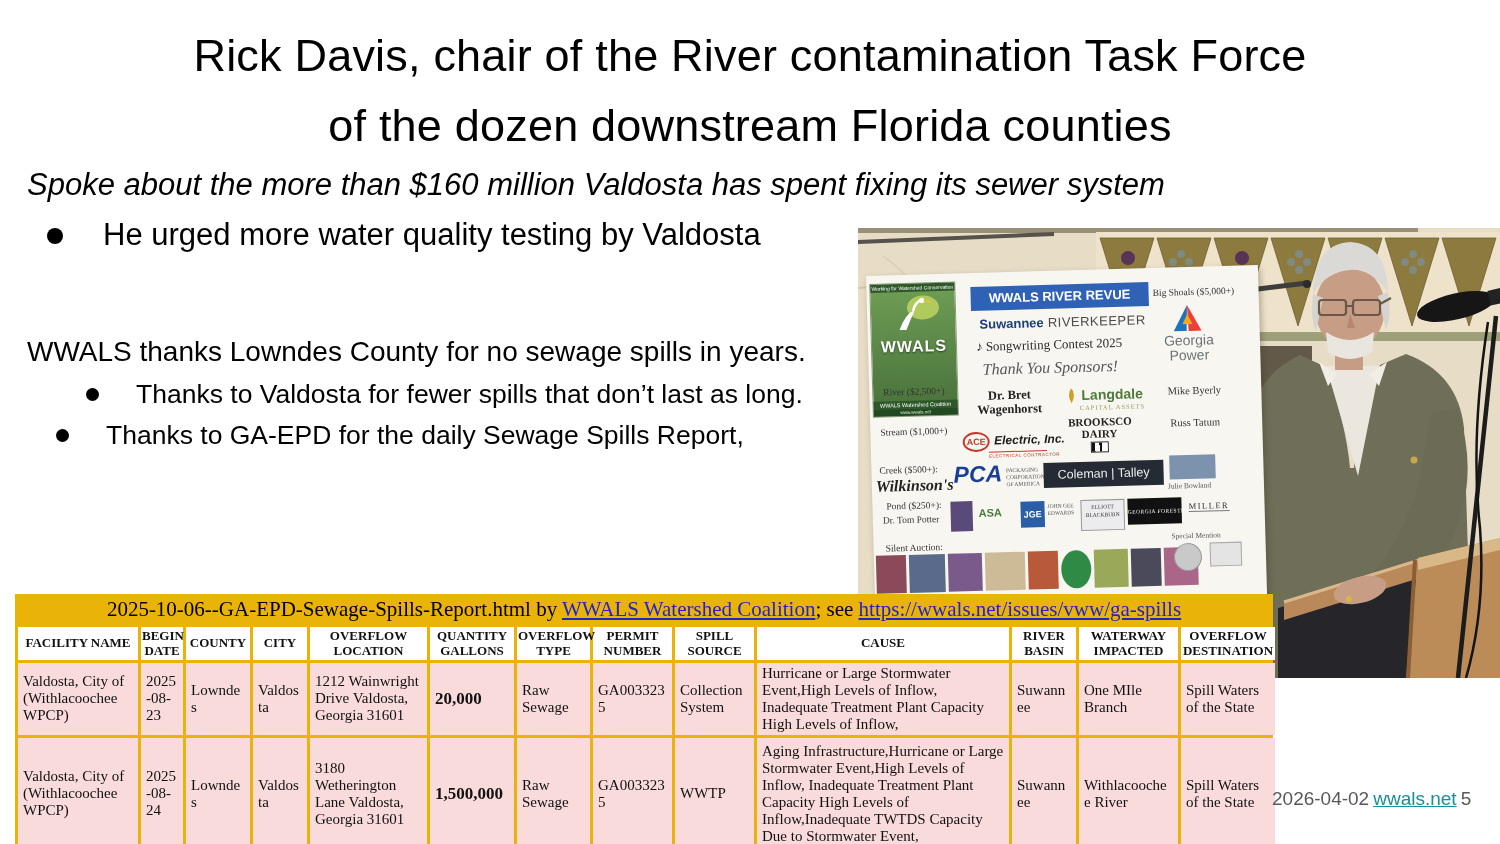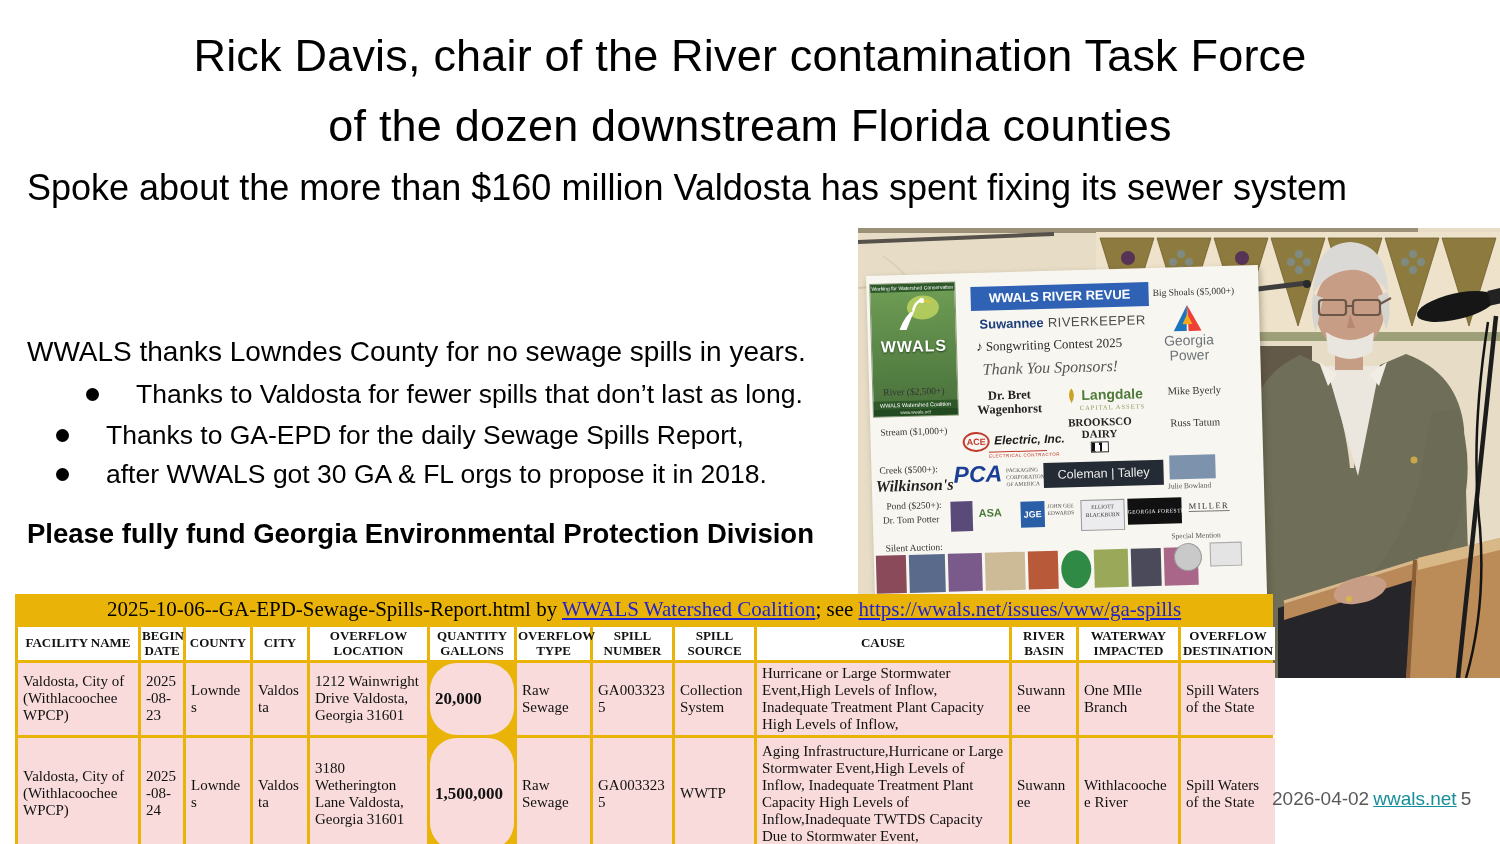--- a/index.html
+++ b/index.html
@@ -3,21 +3,21 @@
 <meta charset="utf-8">
 <style>
   html,body{margin:0;padding:0;background:#fff;}
   .slide{position:relative;width:1500px;height:844px;background:#fff;overflow:hidden;
          font-family:"Liberation Sans",sans-serif;color:#000;}
 
   
   .title{position:absolute;left:0;width:100%;text-align:center;font-size:45px;letter-spacing:.2px;}
   #t1{top:30px}
   #t2{top:100px}
-  .intro{position:absolute;left:27px;top:167px;font-size:36px;}
+  .intro{position:absolute;left:27px;top:167px;font-size:31px;font-style:italic;}
   .para2{position:absolute;left:27px;top:336px;font-size:28px;text-align:right;}
   .boldline{position:absolute;left:27px;top:518px;font-size:27.5px;font-weight:bold;}
   .brow{position:absolute;left:0;display:flex;align-items:flex-start;}
   .dot{flex:0 0 auto;border-radius:50%;background:#000;}
   .lvl1 .dot{margin-left:47px;width:16px;height:16px;margin-top:11px;}
   .lvl1 .btxt{margin-left:40px;font-size:31px;}
   .lvl2 .dot{margin-left:56px;width:13px;height:13px;margin-top:9px;}
   .lvl2 .btxt{margin-left:37px;font-size:26.5px;}
 
   
@@ -39,52 +39,51 @@
   .thumb{display:inline-block;height:38px;margin-right:3px;vertical-align:top;}
   .lnkblue{color:#2323cc;text-decoration:underline;cursor:pointer;}
 
   
   .table-block{position:absolute;left:15px;top:594px;width:1258px;background:#eab308;z-index:5;}
   .caption{font-family:"Liberation Serif",serif;font-size:21px;text-align:center;margin:3px 0 2px 0;}
   table.spills{border-collapse:separate;border-spacing:3px;table-layout:fixed;width:1256px;
                font-family:"Liberation Serif",serif;font-size:15px;line-height:1.13;color:#111;}
   table.spills th{font-size:13px;font-weight:bold;text-align:center;vertical-align:middle;padding:0 1px;background:#fff;}
   table.spills td{background:#f9dbdb;vertical-align:middle;text-align:left;padding:2px 5px;word-wrap:break-word;}
-  td.qty{font-weight:bold;font-size:17px;text-align:right;padding-right:7px;border-radius:27px;}
+  td.qty{font-weight:bold;font-size:17px;text-align:right;padding-right:7px;}
 
   
   .footer{position:absolute;left:1272px;top:788px;font-size:19px;color:#595959;z-index:6;}
   .footer a{color:#178f9b;text-decoration:underline;cursor:pointer;margin:0 4px;}
 </style>
 </head>
 <body>
 
 <div class="slide">
 
   <div class="title" id="t1">Rick Davis, chair of the River contamination Task Force</div>
   <div class="title" id="t2">of the dozen downstream Florida counties</div>
   <div class="intro">Spoke about the more than $160 million Valdosta has spent fixing its sewer system</div>
 
+  <div class="brow lvl1" style="top:217px;">
+    <span class="dot"></span>
+    <span class="btxt">He urged more water quality testing by Valdosta</span>
+  </div>
 
   <div class="para2">WWALS thanks Lowndes County for no sewage spills in years.</div>
 
   <div class="brow lvl2" style="top:379px;margin-left:30px;">
     <span class="dot"></span>
     <span class="btxt">Thanks to Valdosta for fewer spills that don’t last as long.</span>
   </div>
   <div class="brow lvl2" style="top:420px;">
     <span class="dot"></span>
     <span class="btxt">Thanks to GA-EPD for the daily Sewage Spills Report,</span>
   </div>
-  <div class="brow lvl2" style="top:459px;">
-    <span class="dot"></span>
-    <span class="btxt">after WWALS got 30 GA &amp; FL orgs to propose it in 2018.</span>
-  </div>
-
-  <div class="boldline">Please fully fund Georgia Environmental Protection Division</div>
+
 
   <div class="photo">
     <svg class="photo-svg" width="642" height="450" viewBox="0 0 642 450">
       <rect width="642" height="450" fill="#e7ddc6"></rect>
       <rect x="0" y="0" width="560" height="5" fill="#9a9078"></rect>
       <path d="M0,60 Q120,50 250,62" stroke="#d2c6aa" fill="none" stroke-width="2"></path>
       <path d="M25,28 Q85,70 32,100" stroke="#d8cdb2" fill="none" stroke-width="1.5"></path>
 
       <rect x="238" y="4" width="404" height="102" fill="#eee3ca"></rect>
       <g fill="#8d7a3e" stroke="#6f5f30" stroke-width="0.8">
@@ -279,21 +278,21 @@
       </colgroup>
       <tbody>
           <tr style="height:33px;">
         <th>FACILITY NAME</th>
         <th>BEGIN DATE</th>
         <th>COUNTY</th>
         <th>CITY</th>
         <th>OVERFLOW LOCATION</th>
         <th>QUANTITY GALLONS</th>
         <th>OVERFLOW TYPE</th>
-        <th>SPILL NUMBER</th>
+        <th>PERMIT NUMBER</th>
         <th>SPILL SOURCE</th>
         <th>CAUSE</th>
         <th>RIVER BASIN</th>
         <th>WATERWAY IMPACTED</th>
         <th>OVERFLOW DESTINATION</th>
       </tr>
       <tr style="height:71px;">
         <td>Valdosta, City of (Withlacoochee WPCP)</td>
         <td>2025-08-23</td>
         <td>Lowndes</td>

